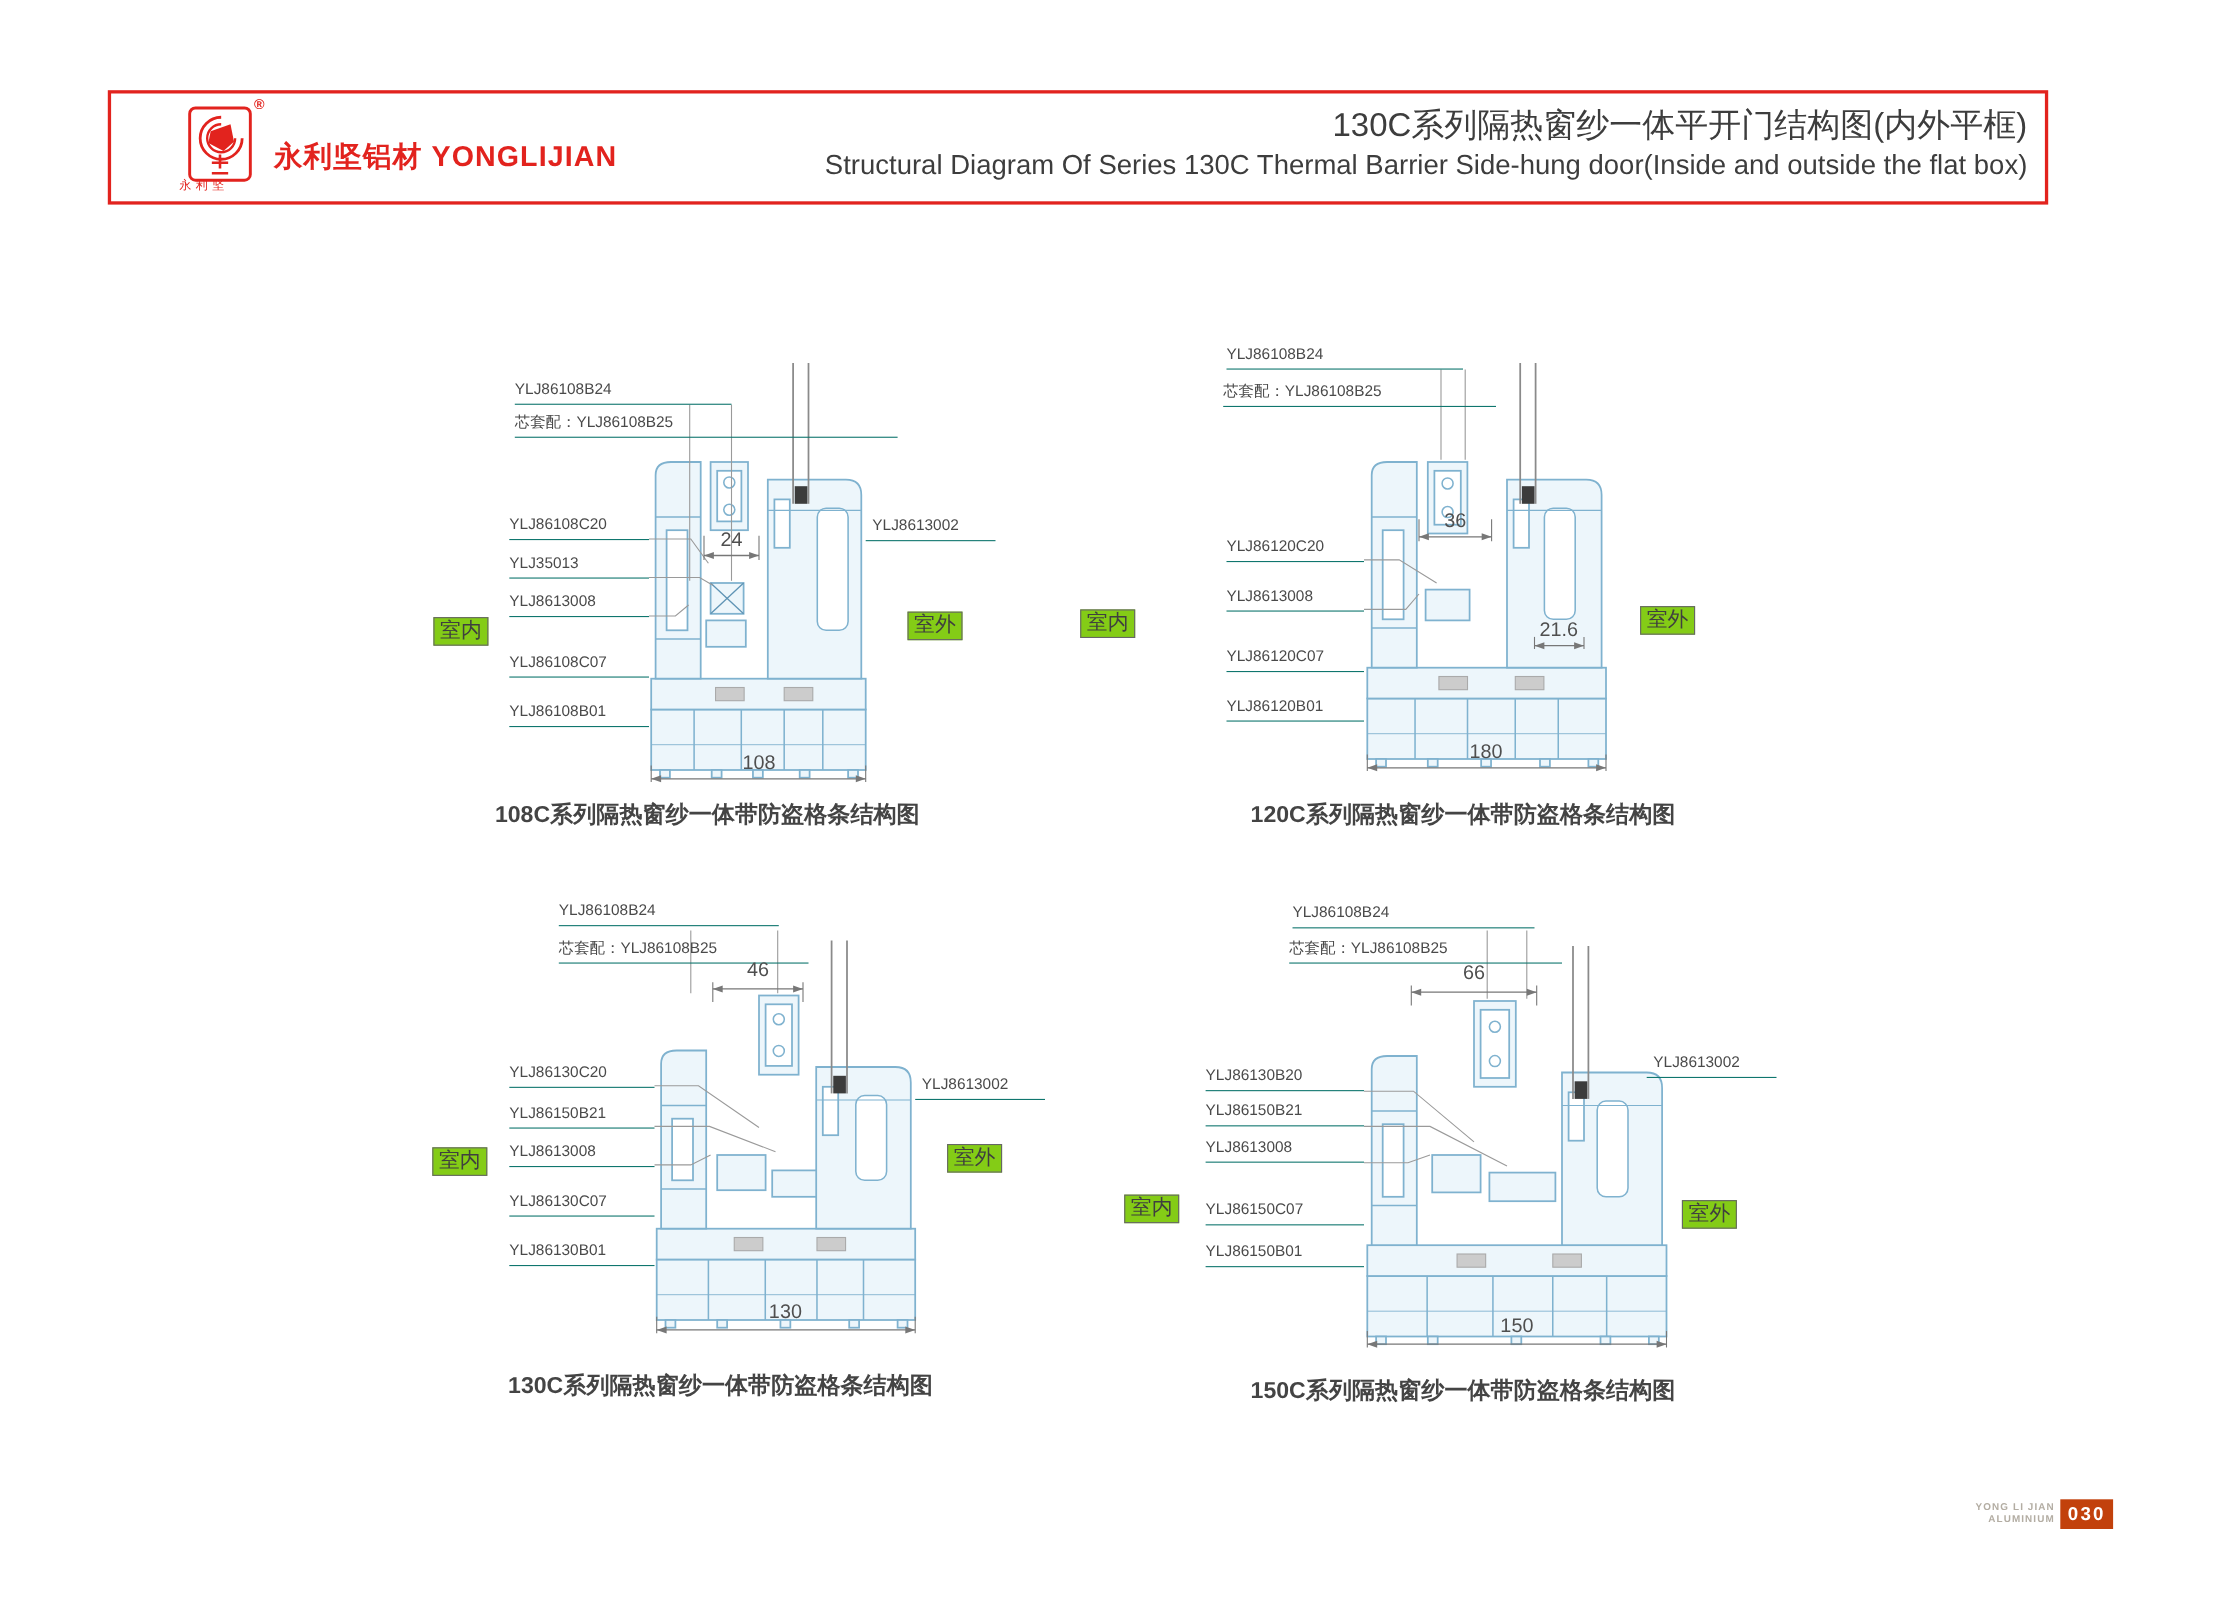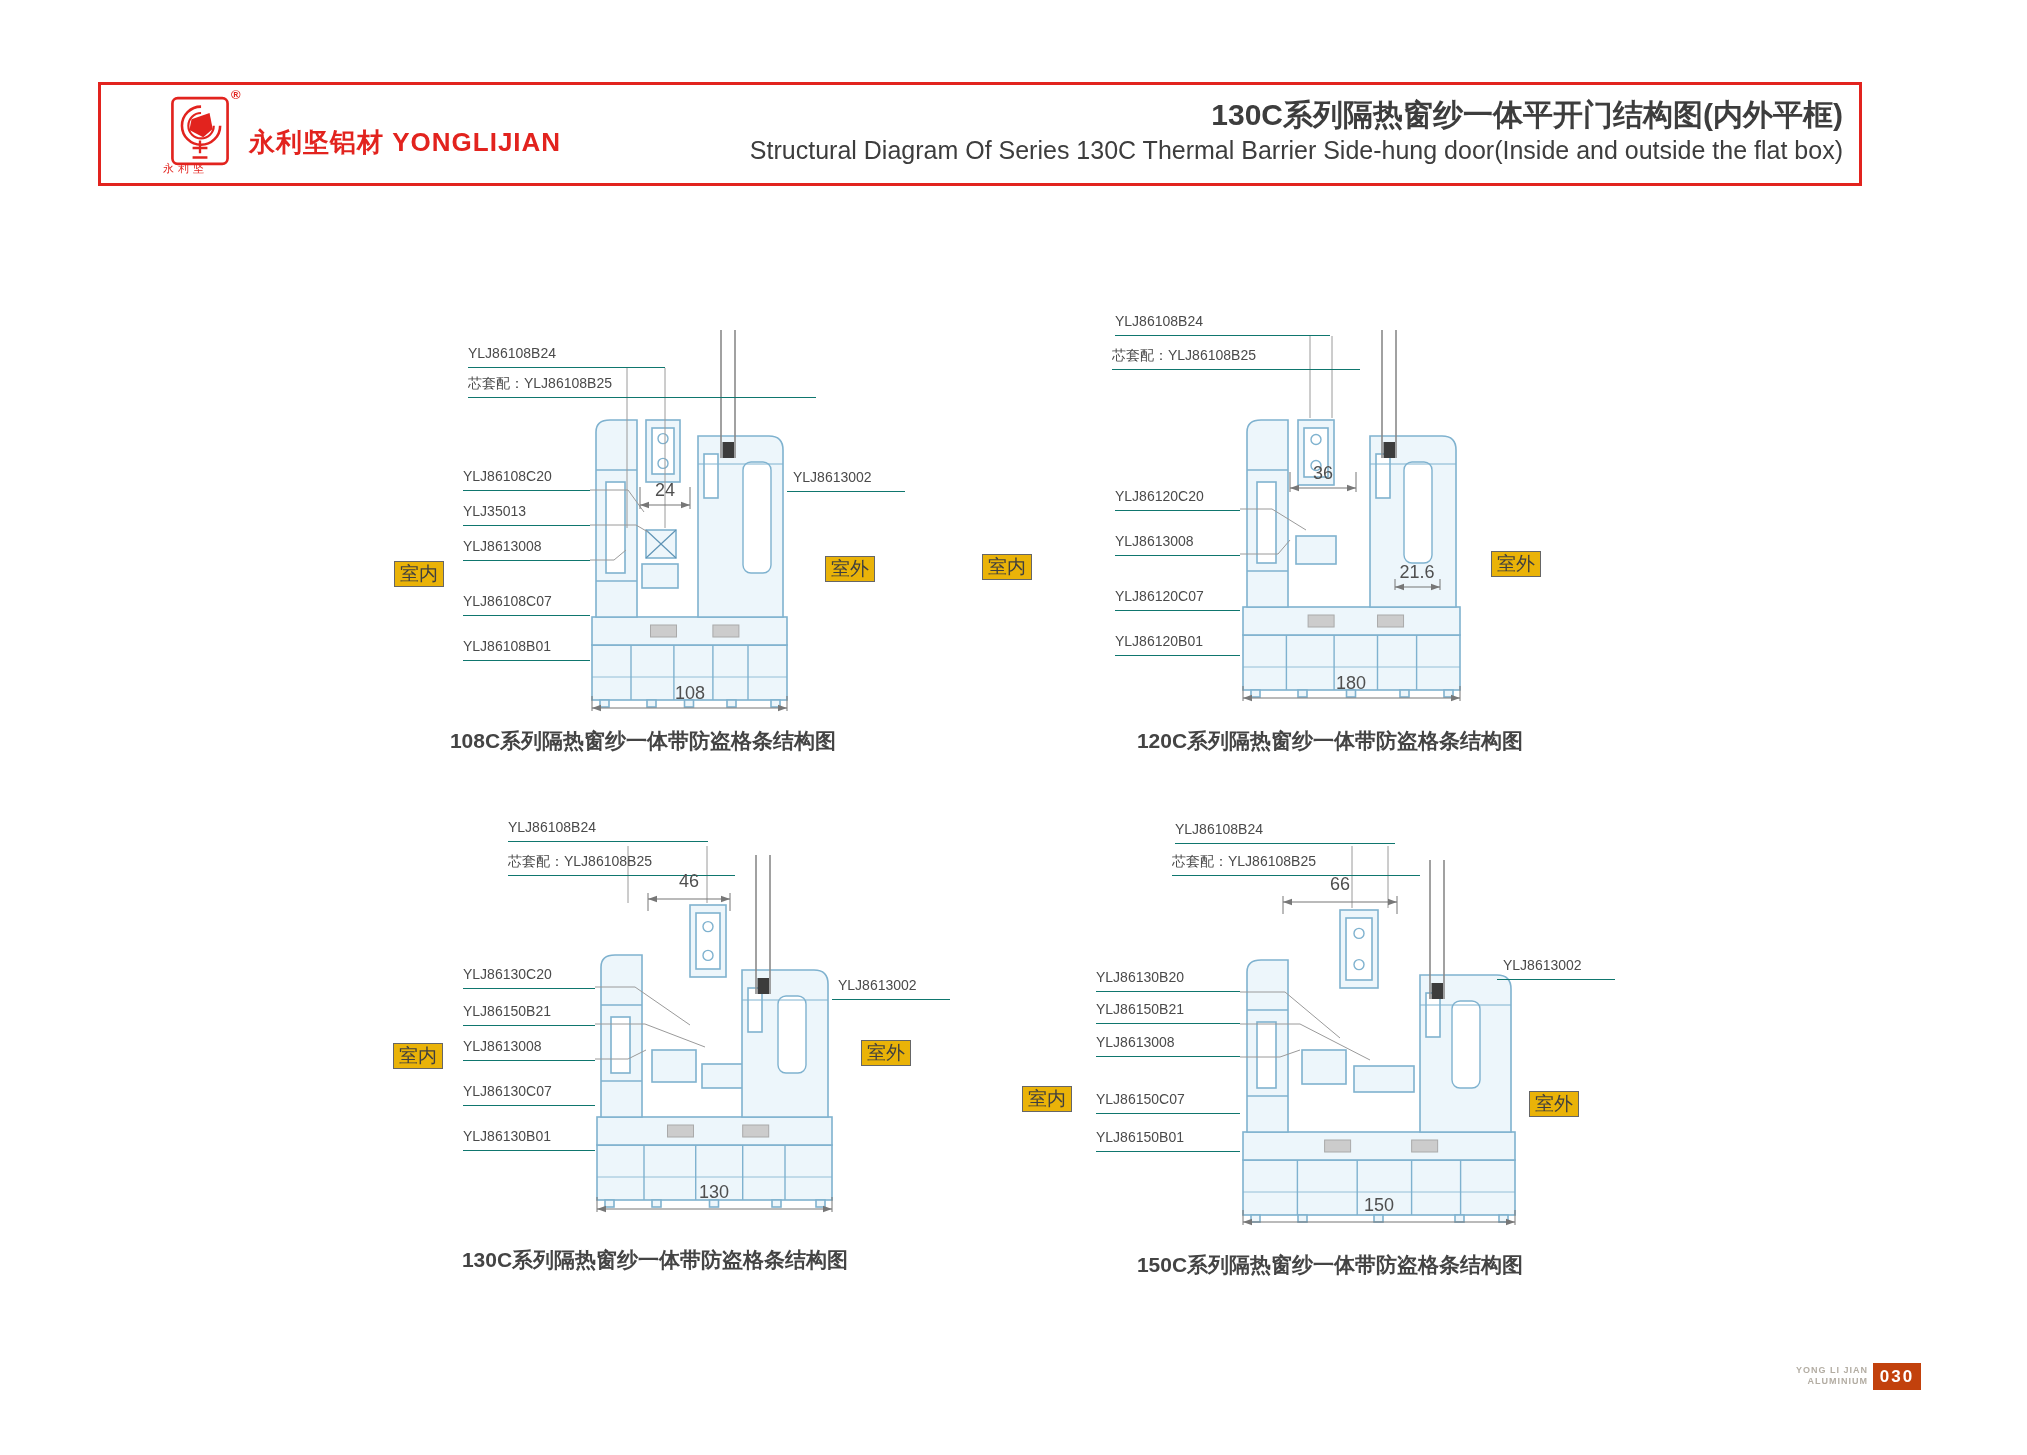--- a/index.html
+++ b/index.html
@@ -5,29 +5,29 @@
   html,body{margin:0;padding:0;background:#fff;}
   .page{position:relative;width:2027px;height:1455px;background:#ffffff;overflow:hidden;
         font-family:"Liberation Sans","DejaVu Sans",sans-serif;}
   
   .hdr{position:absolute;left:98px;top:82px;width:1764px;height:104px;border:3px solid #e2231e;box-sizing:border-box;}
   .logo-svg{position:absolute;left:66px;top:11px;}
   .logo-reg{position:absolute;left:130px;top:2px;font-size:13px;color:#e2231e;font-weight:bold;}
   .logo-mark{position:absolute;left:62px;top:76px;width:66px;font-size:11px;color:#e2231e;letter-spacing:4px;}
   .brand{position:absolute;left:148px;top:40px;font-size:26px;font-weight:bold;color:#e2231e;letter-spacing:1px;white-space:nowrap;}
   .titles{position:absolute;right:16px;top:10px;text-align:right;color:#3d3d3d;}
-  .title-cn{font-size:30px;font-weight:bold;line-height:40px;}
+  .title-cn{font-size:30px;font-weight:normal;line-height:40px;}
   .title-en{font-size:25px;line-height:30px;}
   
   .diag{position:absolute;}
   .dwg{position:absolute;left:0;top:0;}
   .tl,.lbl,.rlbl{position:absolute;font-size:14px;color:#4a4a4a;white-space:nowrap;
        border-bottom:1px solid #0f766e;padding-bottom:3px;line-height:22px;}
   .rlbl{padding-left:6px;}
-  .room{position:absolute;font-size:19px;color:#3f3f3f;border:1px solid #666;padding:1px 5px;line-height:22px;background:#eab308;}
+  .room{position:absolute;font-size:19px;color:#3f3f3f;border:1px solid #666;padding:1px 5px;line-height:22px;background:#84cc16;}
   .dim{position:absolute;font-size:18px;color:#4f4f4f;text-align:center;line-height:22px;}
   .cap{position:absolute;font-size:21px;font-weight:bold;color:#444;text-align:center;line-height:26px;}
   
   .f-brand{position:absolute;left:1760px;top:1365px;width:108px;text-align:right;
            font-size:9px;line-height:11px;color:#b3ada3;font-weight:bold;letter-spacing:1px;}
   .f-badge{position:absolute;left:1873px;top:1363px;width:48px;height:27px;background:#c2410c;color:#fff;
            font-size:17px;font-weight:bold;text-align:center;line-height:27px;letter-spacing:2px;}
 </style>
 </head>
 <body>

